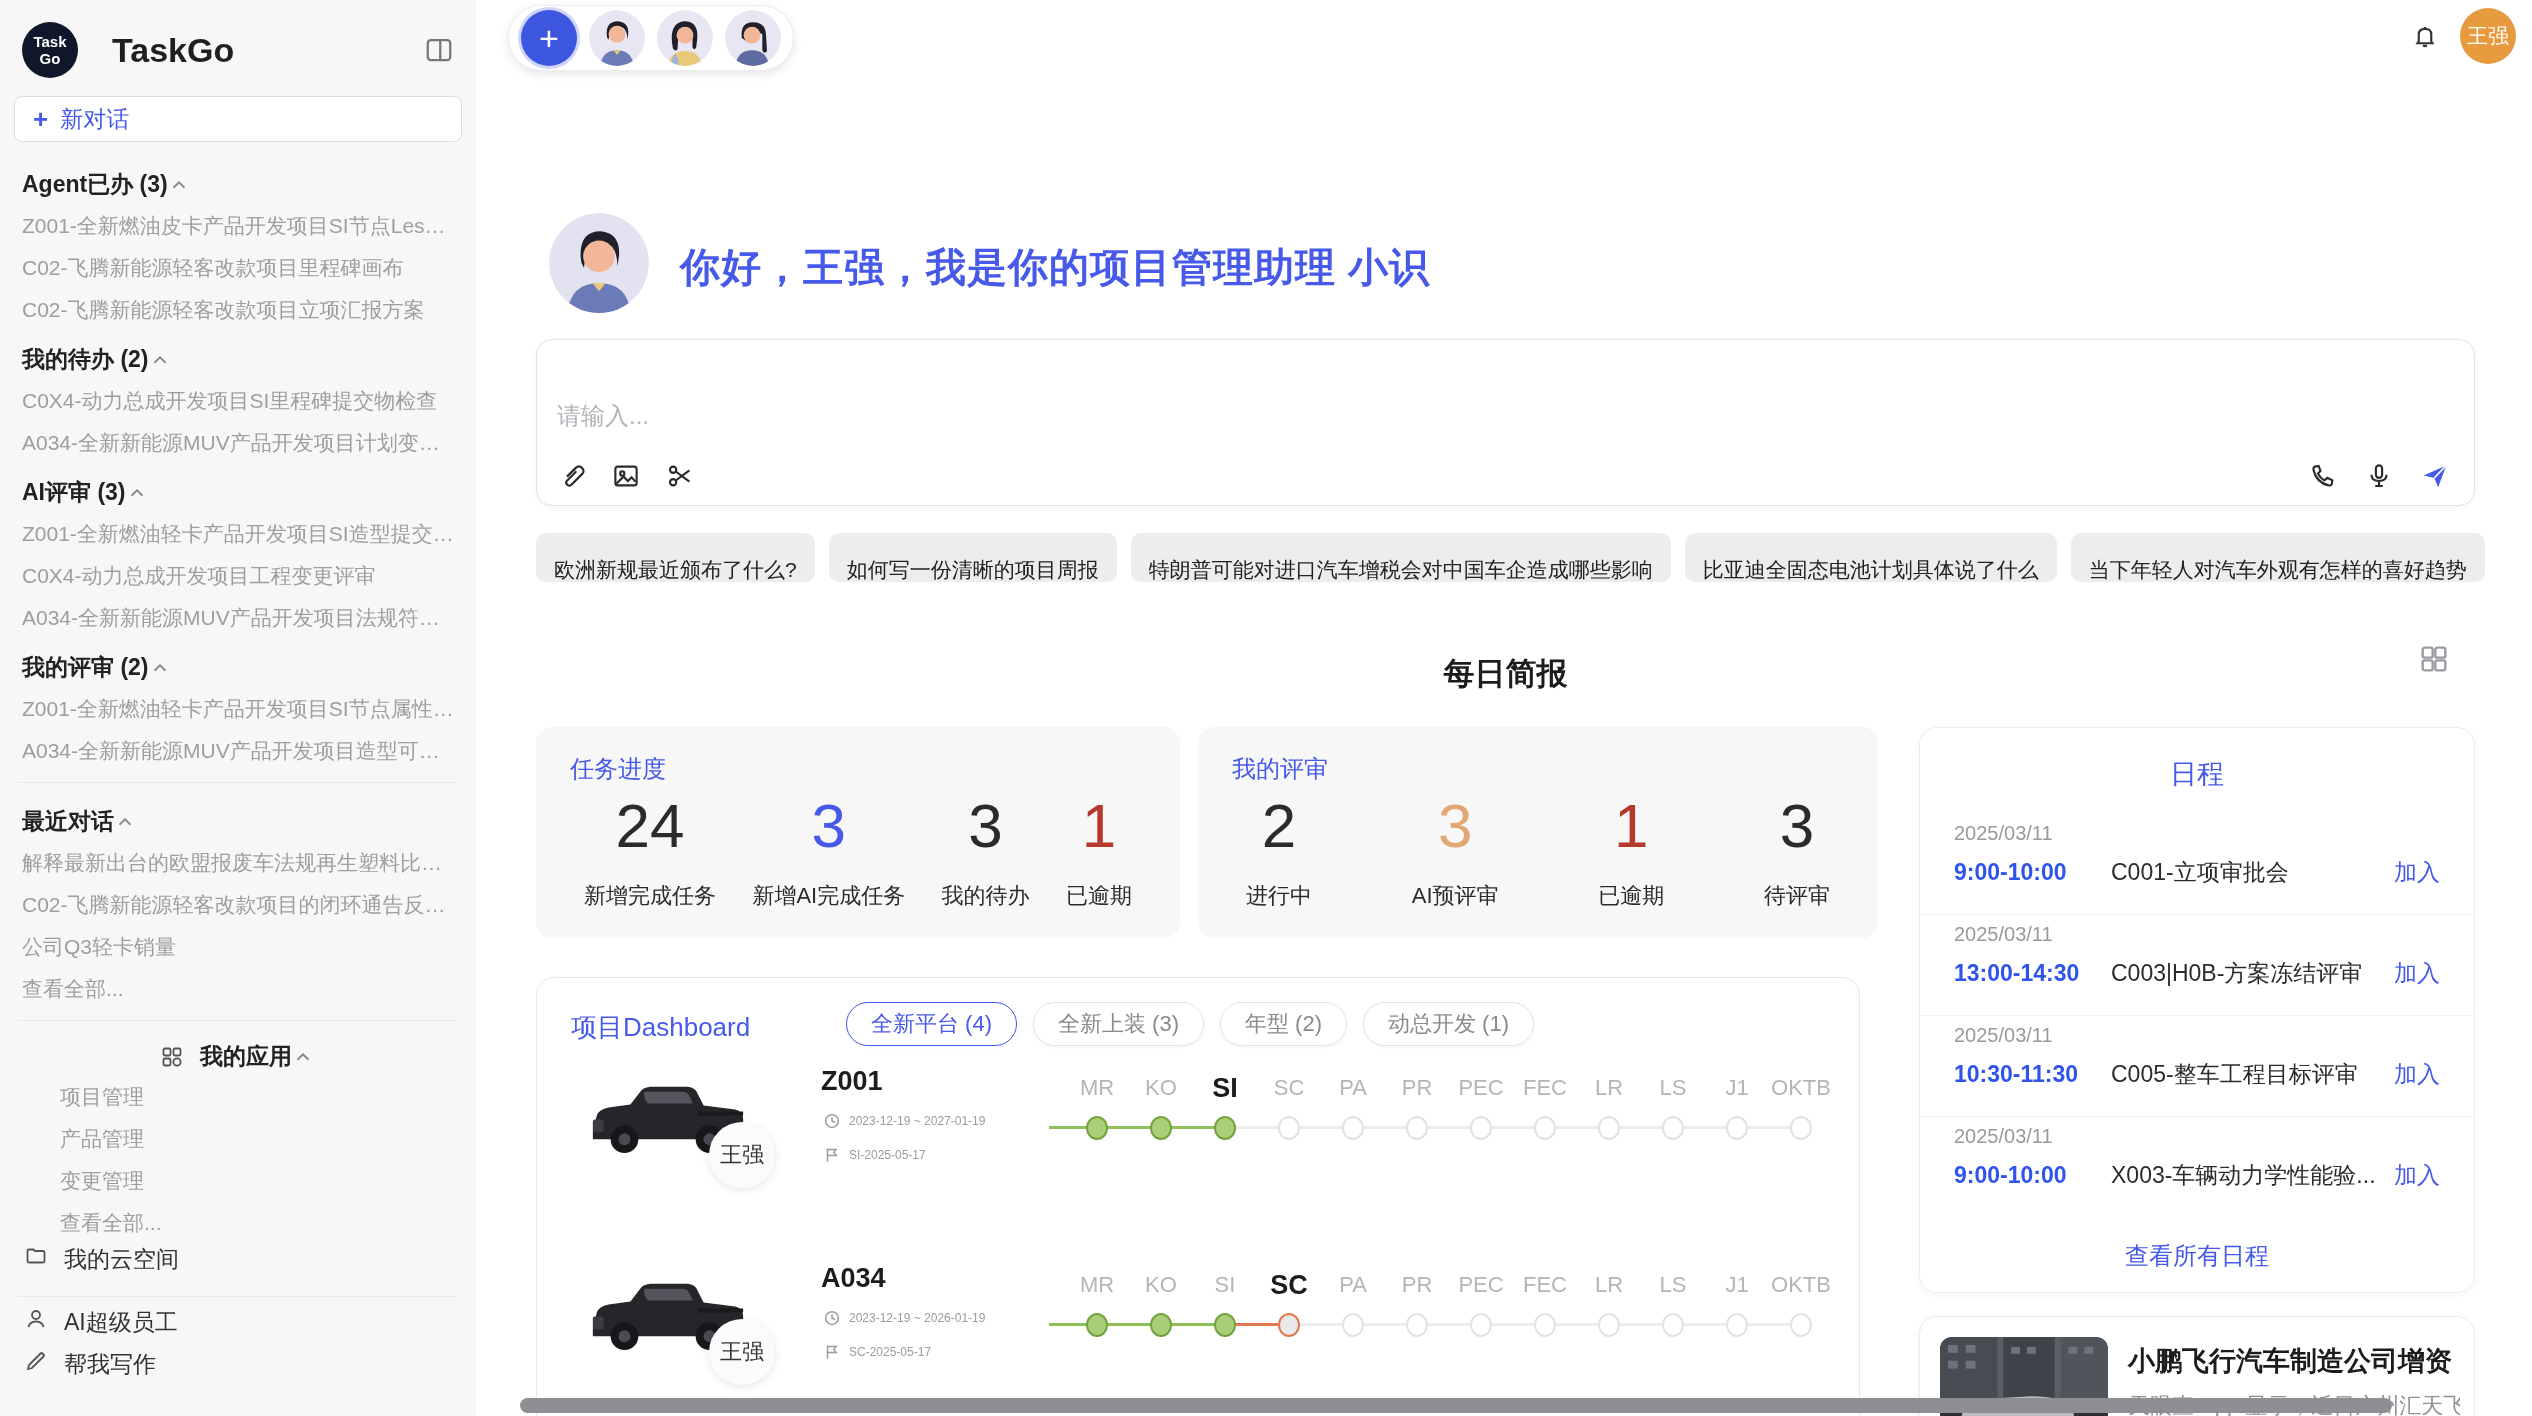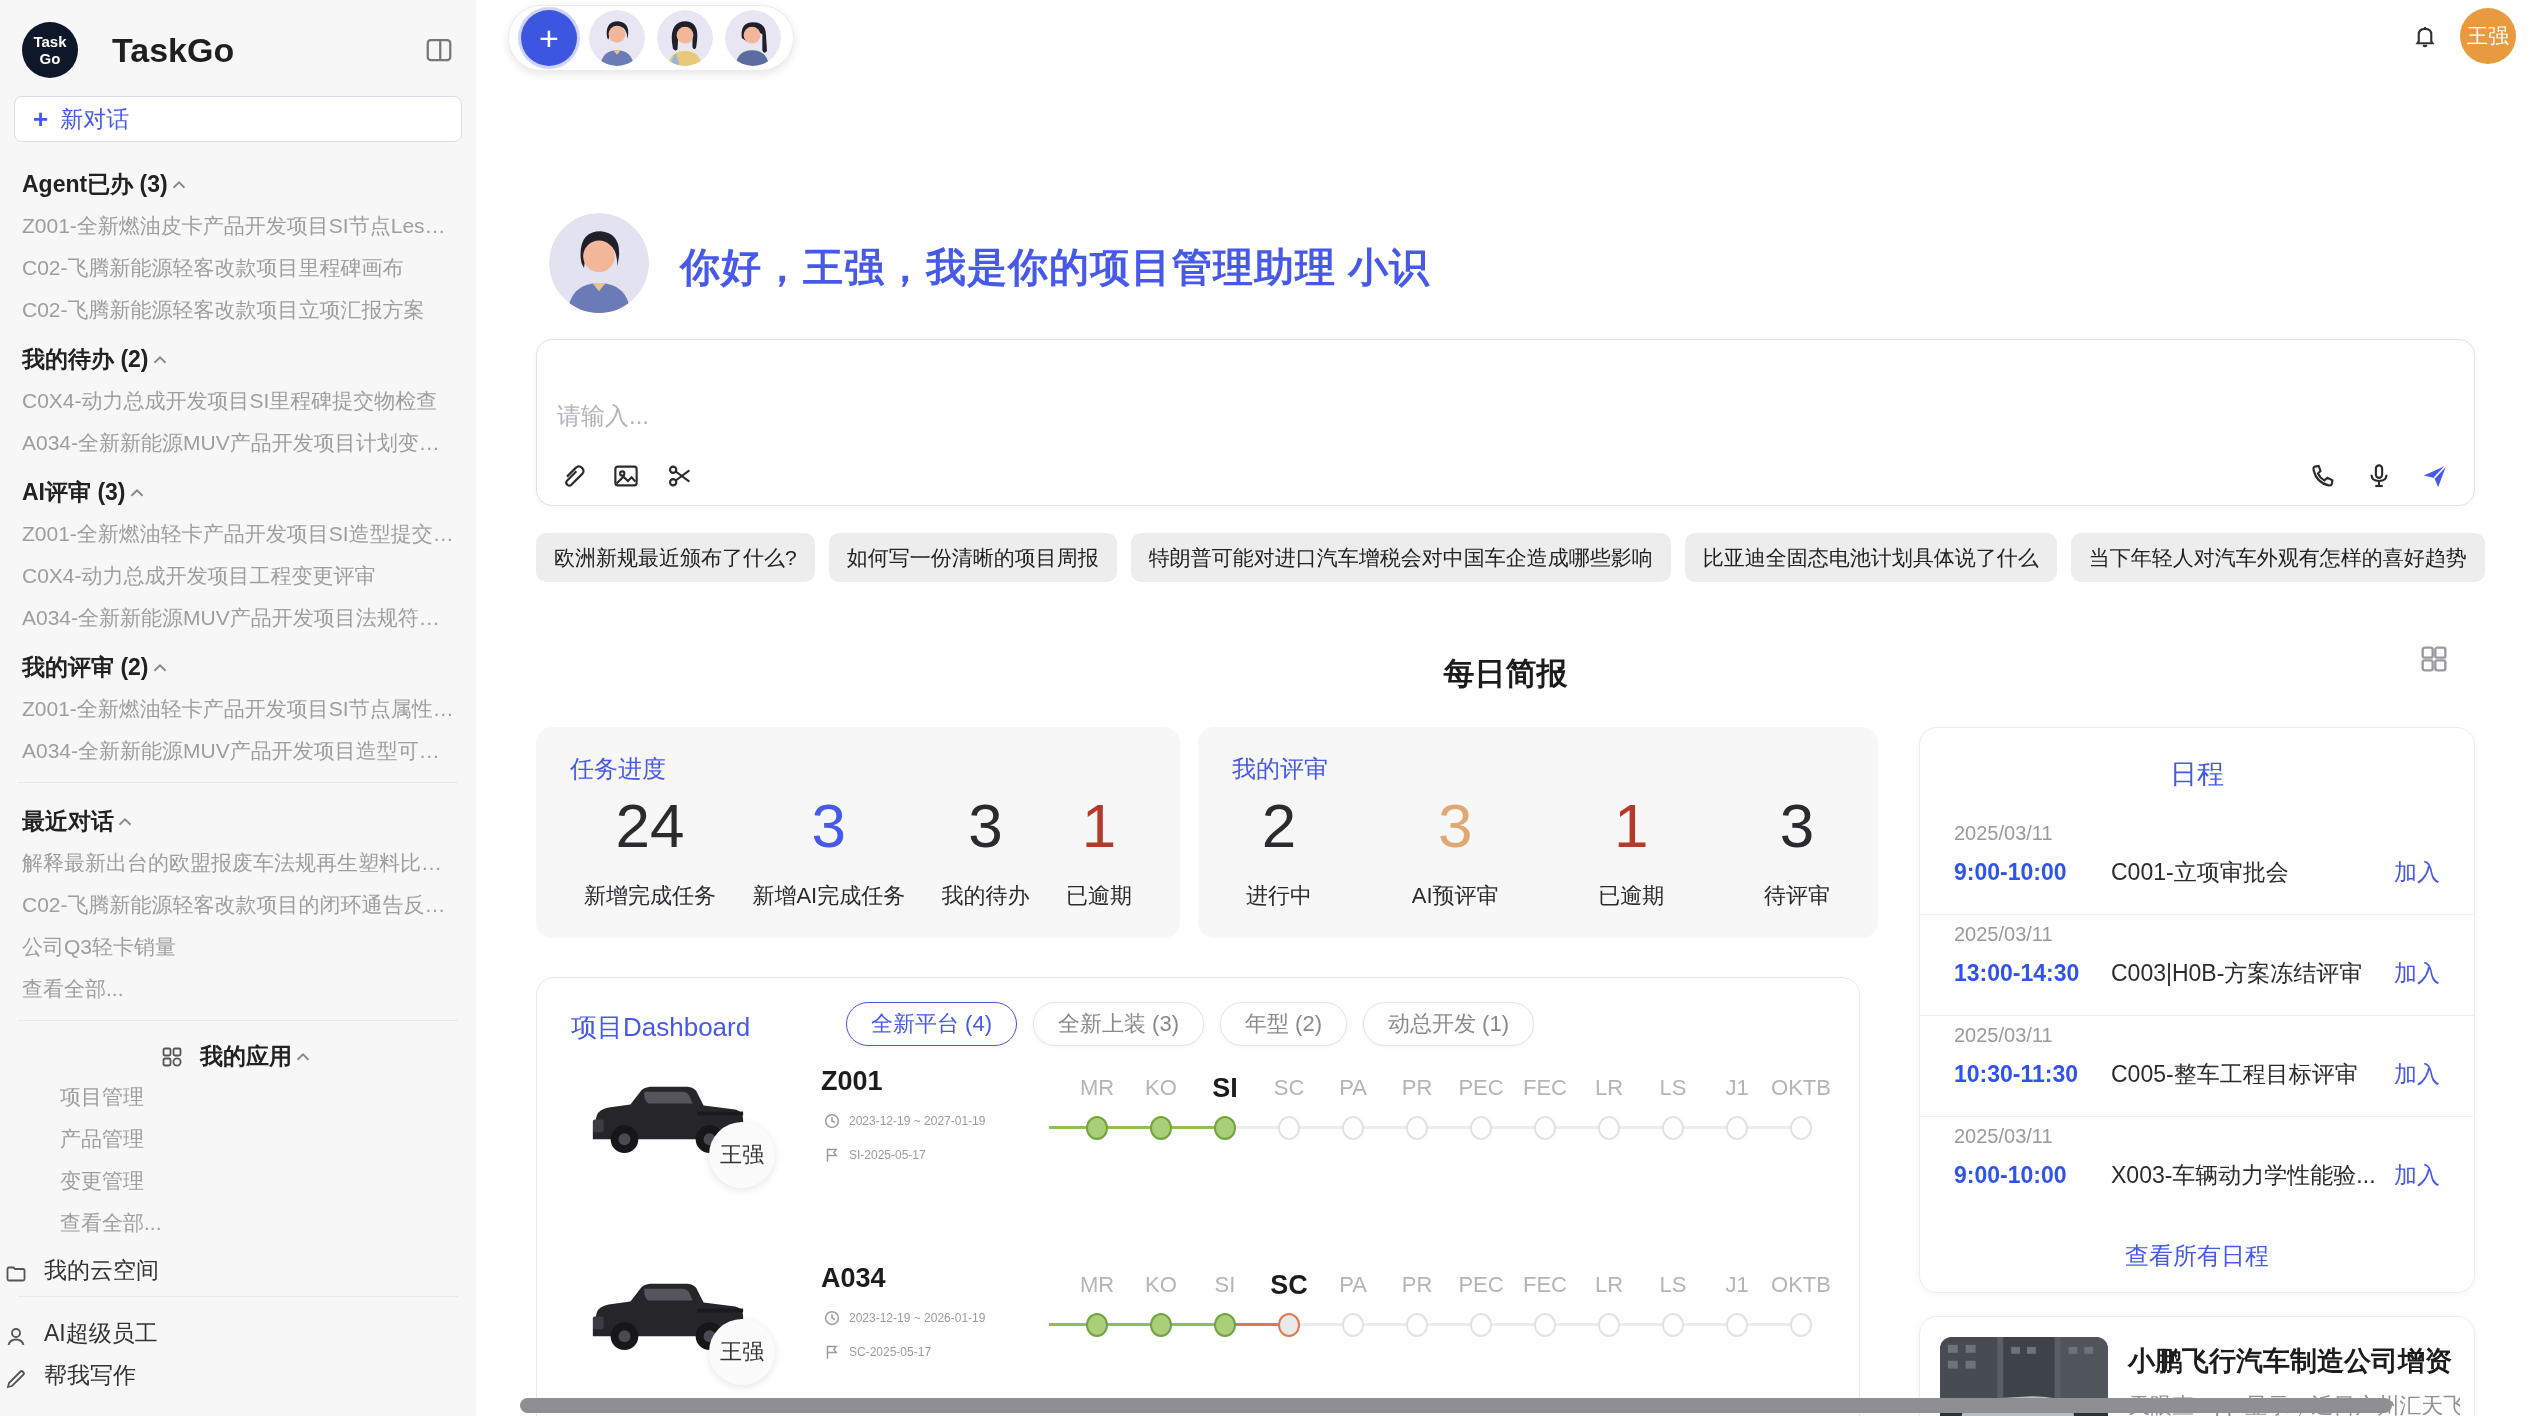--- a/index.html
+++ b/index.html
@@ -19,21 +19,21 @@
   .newchat { margin:8px 14px 14px 14px; height:46px; background:#fff; border:1px solid #dcdce6;
     border-radius:8px; display:flex; align-items:center; padding:0 18px; color:#4659e8;
     font-size:23px; cursor:pointer; }
   .newchat .plus { font-size:26px; margin-right:12px; font-weight:bold; }
   .sb-sec-head { display:flex; align-items:center; justify-content:flex-start;
     padding:13px 22px 5px 22px; font-size:23px; font-weight:600; color:#222; }
   .sb-sec-head .chev { width:22px; height:22px; color:#888; }
   .sb-item { height:42px; line-height:42px; padding:0 22px; font-size:21px; color:#9e9e9e;
     white-space:nowrap; overflow:hidden; text-overflow:ellipsis; cursor:pointer; }
   .sb-divider { height:1px; background:#e8e8ec; margin:10px 18px; }
-  .sb-nav { display:flex; align-items:flex-end; height:42px; padding:0 4px; font-size:23px;
+  .sb-nav { display:flex; align-items:flex-start; height:42px; padding:0 24px; font-size:23px;
     color:#333; cursor:pointer; }
   .sb-nav .nv-ic { width:24px; height:24px; margin-right:16px; color:#555; flex:0 0 24px; }
   .sb-sub { height:42px; line-height:42px; padding:0 22px 0 60px; font-size:21px; color:#9e9e9e;
     white-space:nowrap; overflow:hidden; text-overflow:ellipsis; cursor:pointer; }
   .apps-head { display:flex; align-items:center; justify-content:center; padding:10px 22px 4px 20px; }
   .apps-head-l { display:flex; align-items:center; font-size:23px; font-weight:600; color:#222; }
   .apps-head-l .nv-ic { width:24px; height:24px; margin-right:16px; color:#555; }
   .apps-head .chev { width:22px; height:22px; color:#888; }
 
   
@@ -61,21 +61,21 @@
   .ask-input { position:absolute; left:20px; top:60px; width:1500px; height:46px; border:none;
     outline:none; resize:none; font-size:24px; color:#333; background:transparent;
     font-family:"Liberation Sans","DejaVu Sans",sans-serif; }
   .ask-input::placeholder { color:#b3b3ba; }
   .ask-tools-l { position:absolute; left:20px; bottom:14px; display:flex; gap:24px; }
   .ask-tools-r { position:absolute; right:24px; bottom:14px; display:flex; gap:26px; align-items:center; }
   .tool-ic { width:30px; height:30px; color:#2b2b2e; cursor:pointer; }
   .tool-ic.blue { color:#4659e8; }
 
   .chips { position:absolute; left:60px; top:533px; width:1939px; display:flex; gap:14px; }
-  .chip { height:49px; line-height:49px; background:#ededee; border-radius:10px; padding:0 18px;
+  .chip { height:49px; line-height:49px; background:#ededee; border-radius:10px; padding:12px 18px;
     font-size:21px; color:#222; white-space:nowrap; cursor:pointer; }
 
   .brief-title { position:absolute; left:60px; top:641px; width:1939px; text-align:center;
     font-size:31px; font-weight:bold; color:#1c1c1c;margin-top:12px; }
   .brief-grid-ic { position:absolute; left:1942px; top:643px; width:32px; height:32px; color:#9a9aa2; cursor:pointer; }
 
   .stat-card { position:absolute; top:727px; height:211px; background:#f7f7f8; border-radius:16px; }
   .stat-card.c1 { left:60px; width:644px; }
   .stat-card.c2 { left:722px; width:680px; }
   .stat-title { position:absolute; left:34px; top:26px; font-size:24px; color:#4659e8; }

